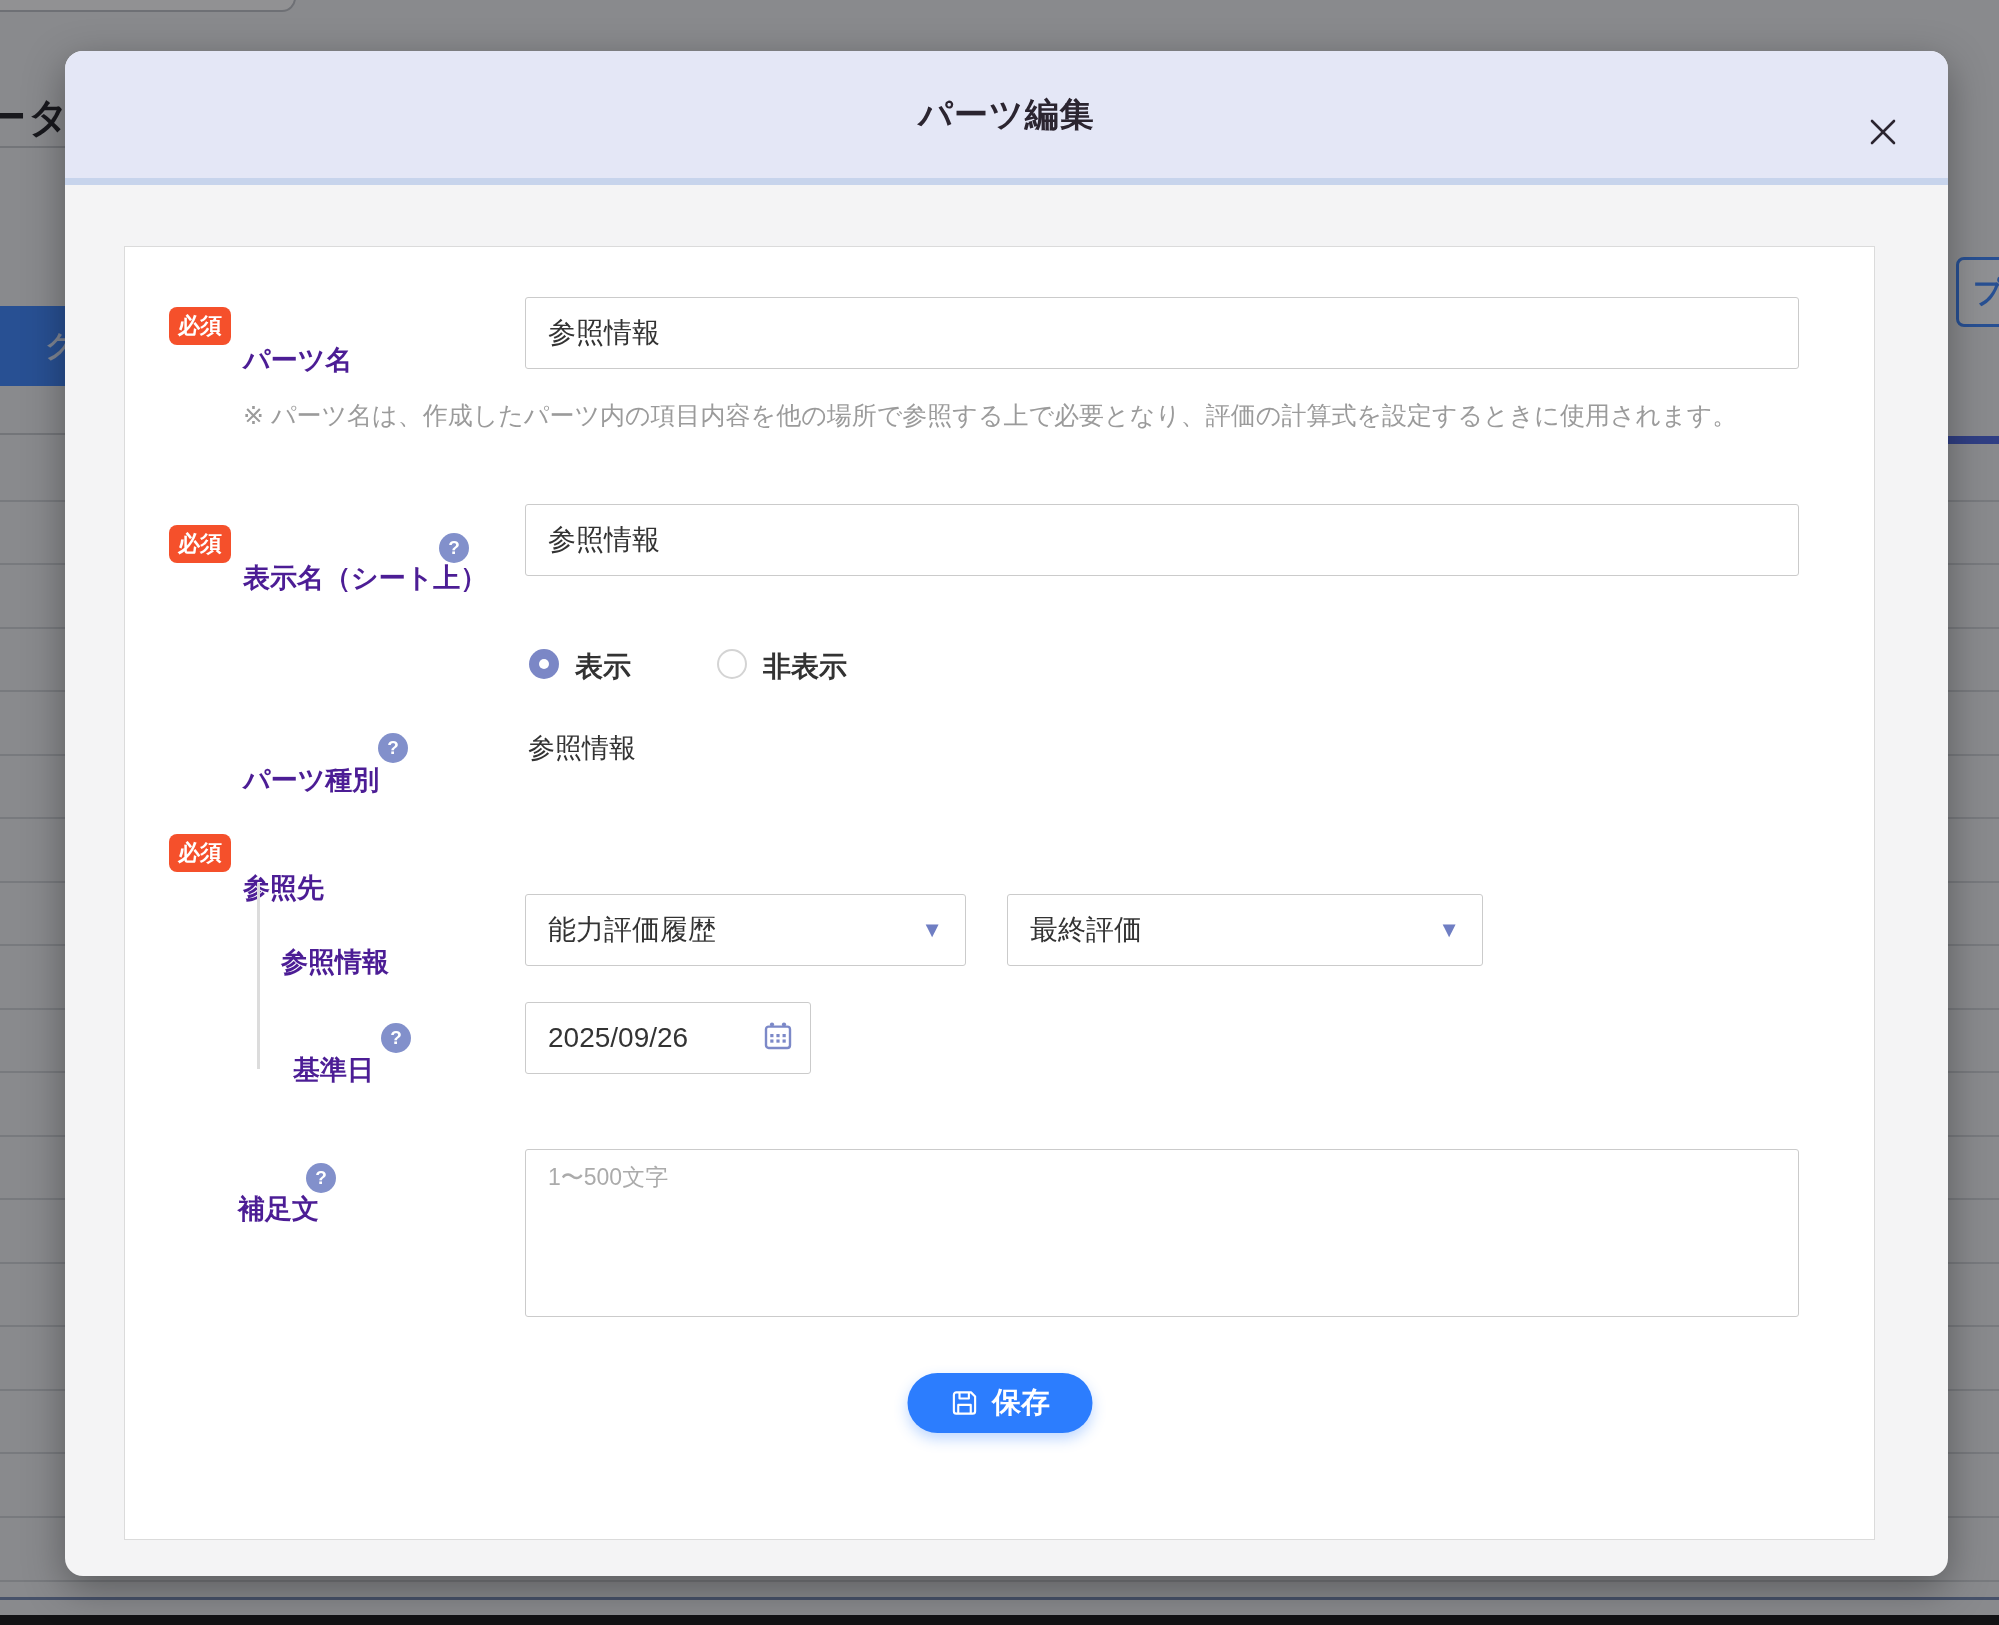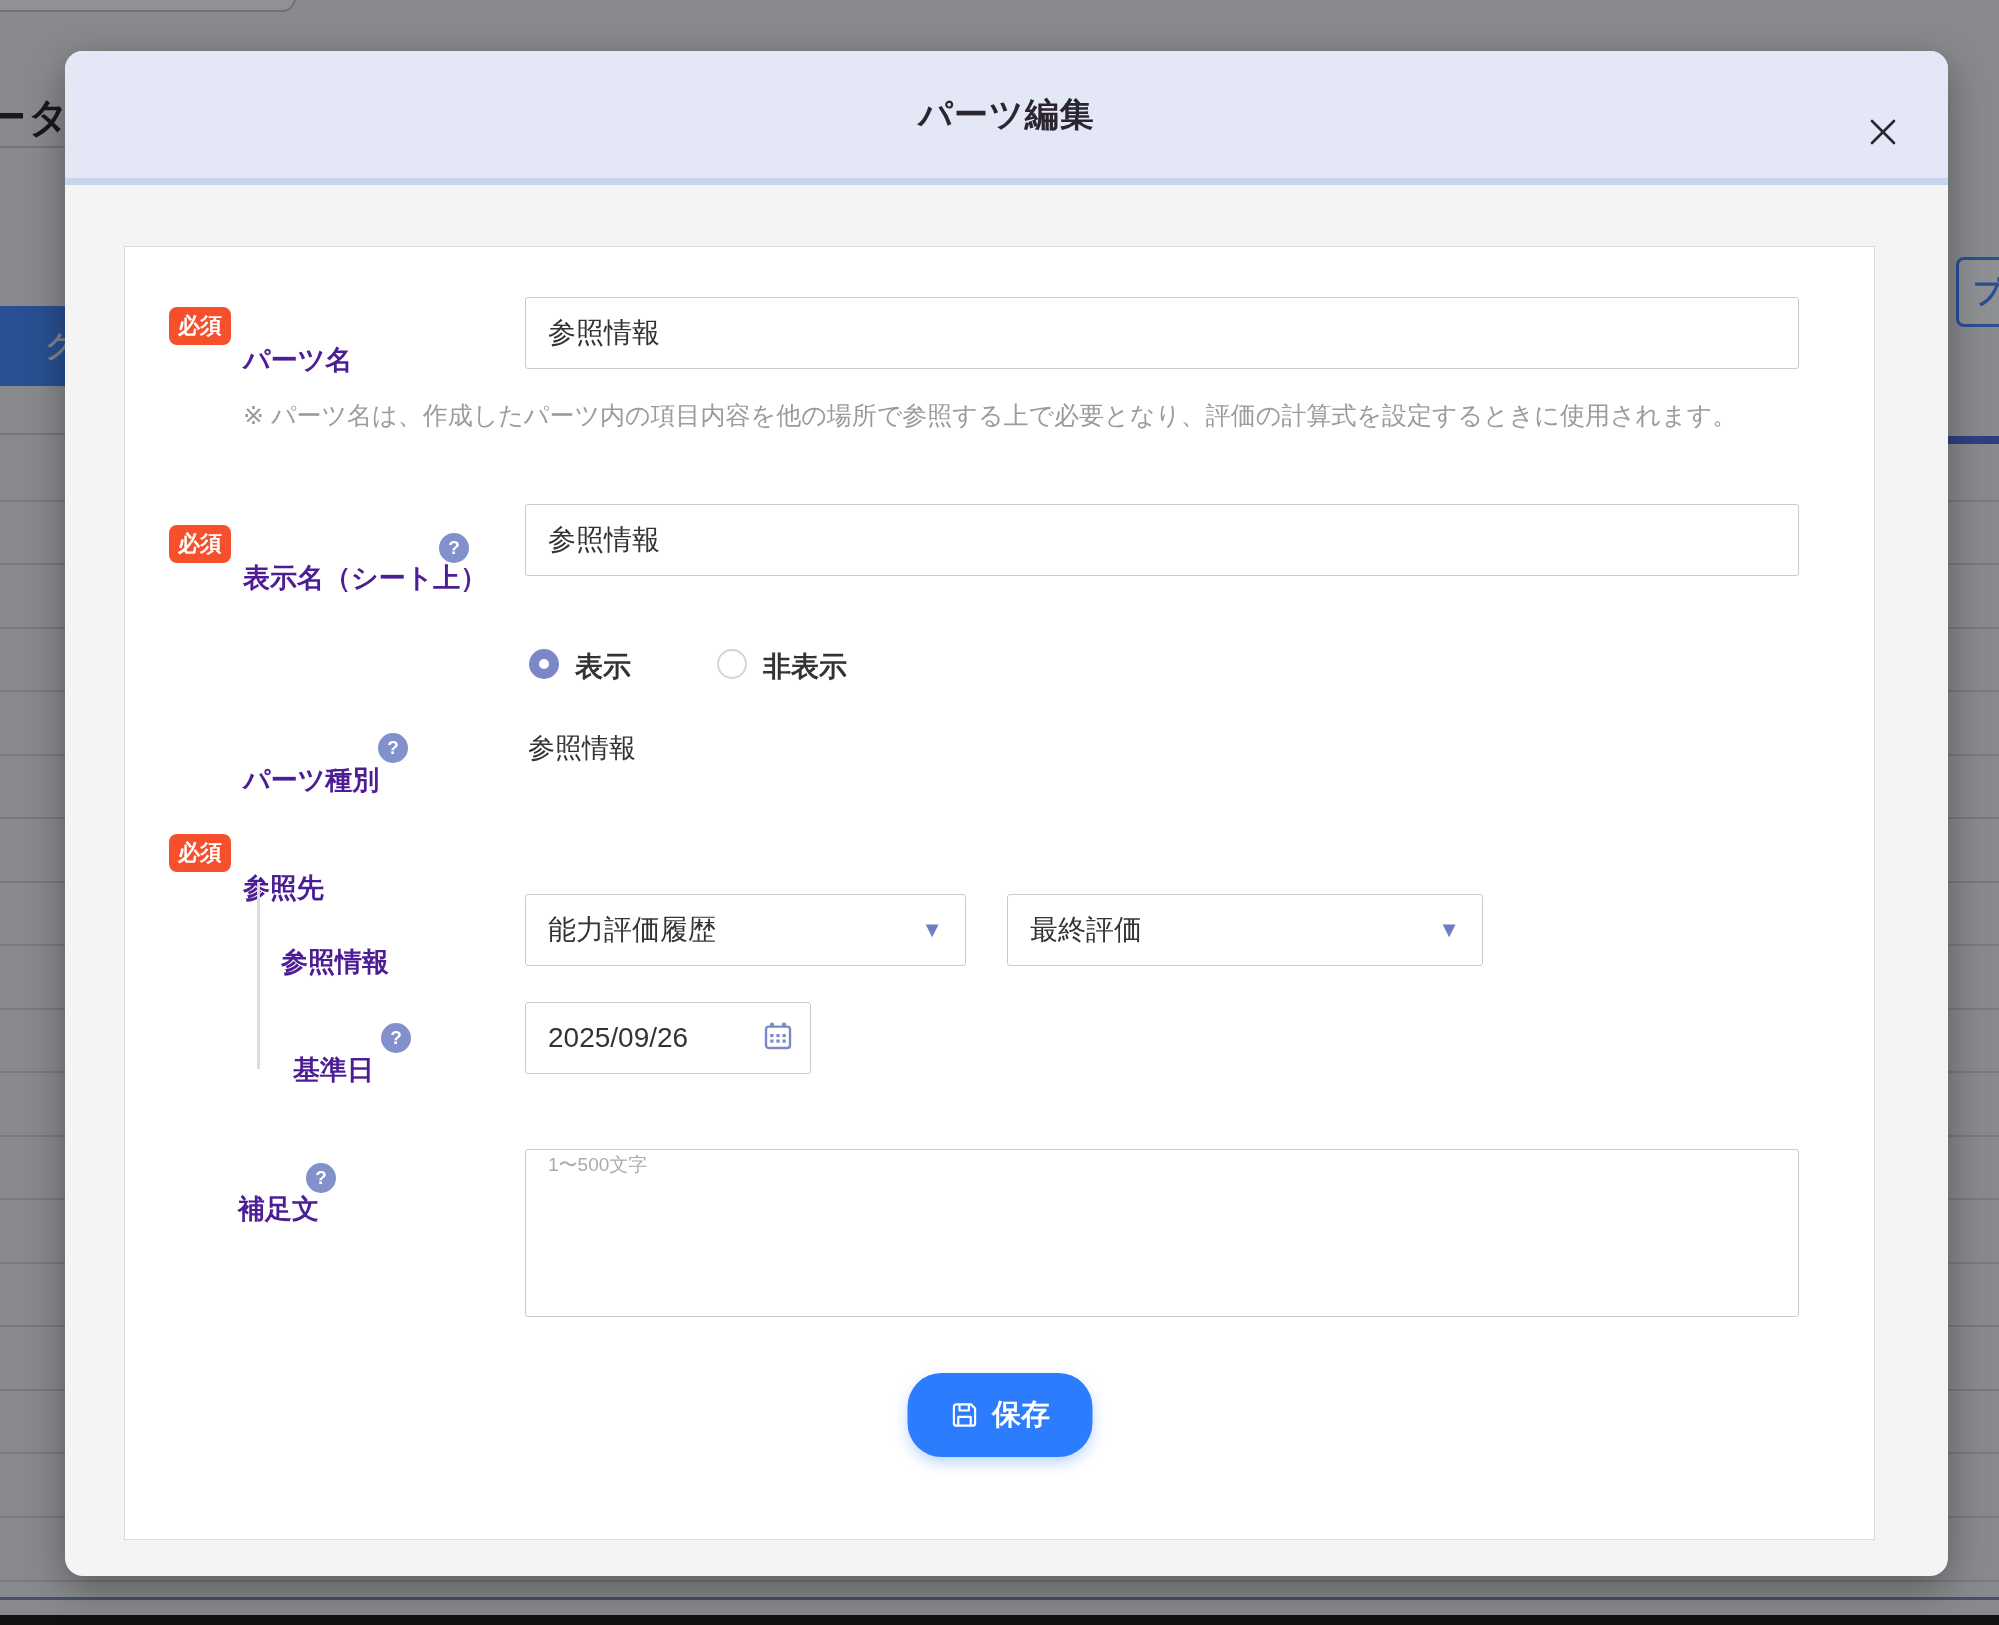--- a/index.html
+++ b/index.html
@@ -58,24 +58,24 @@
   .radio-label { font-size:28px; font-weight:600; color:#333; }
   .vline { width:3px; background:#DCDCDC; }
   .dropdown { height:72px; border:1px solid #CBCBCB; border-radius:3px; background:#fff;
     display:flex; align-items:center; justify-content:space-between; padding:16px 22px; cursor:pointer; }
   .dropdown .dd-text { font-size:28px; color:#333; }
   .dropdown .caret { font-size:22px; color:#6F7EC3; }
   .date-field { width:286px; height:72px; border:1px solid #CBCBCB; border-radius:3px; background:#fff;
     display:flex; align-items:center; justify-content:space-between; padding:0 16px 0 22px; cursor:pointer; }
   .date-field .date-text { font-size:28px; color:#333; }
   .supp-textarea { width:1274px; height:168px; border:1px solid #CBCBCB; border-radius:3px;
-    font-size:19px; color:#333; padding:2px 22px; resize:none; background:#fff;
+    font-size:23px; color:#333; padding:12px 22px; resize:none; background:#fff;
     font-family:"Liberation Sans","DejaVu Sans",sans-serif; }
   .supp-textarea::placeholder { color:#ABABAB; }
-  .save-btn { position:absolute; left:50%; transform:translateX(-50%); top:1126px; height:84px;
+  .save-btn { position:absolute; left:50%; transform:translateX(-50%); top:1126px; height:60px;
     background:#2C7DFE; color:#fff; border:none; border-radius:34px; padding:0 42px;
     font-size:29px; font-weight:600; display:flex; align-items:center; gap:13px; cursor:pointer;
     box-shadow:0 6px 14px rgba(44,125,254,0.3);
     font-family:"Liberation Sans","DejaVu Sans",sans-serif; }
 </style>
 </head>
 <body>
 
 <div class="bg-layer">
   <div class="bg-tab"></div>

